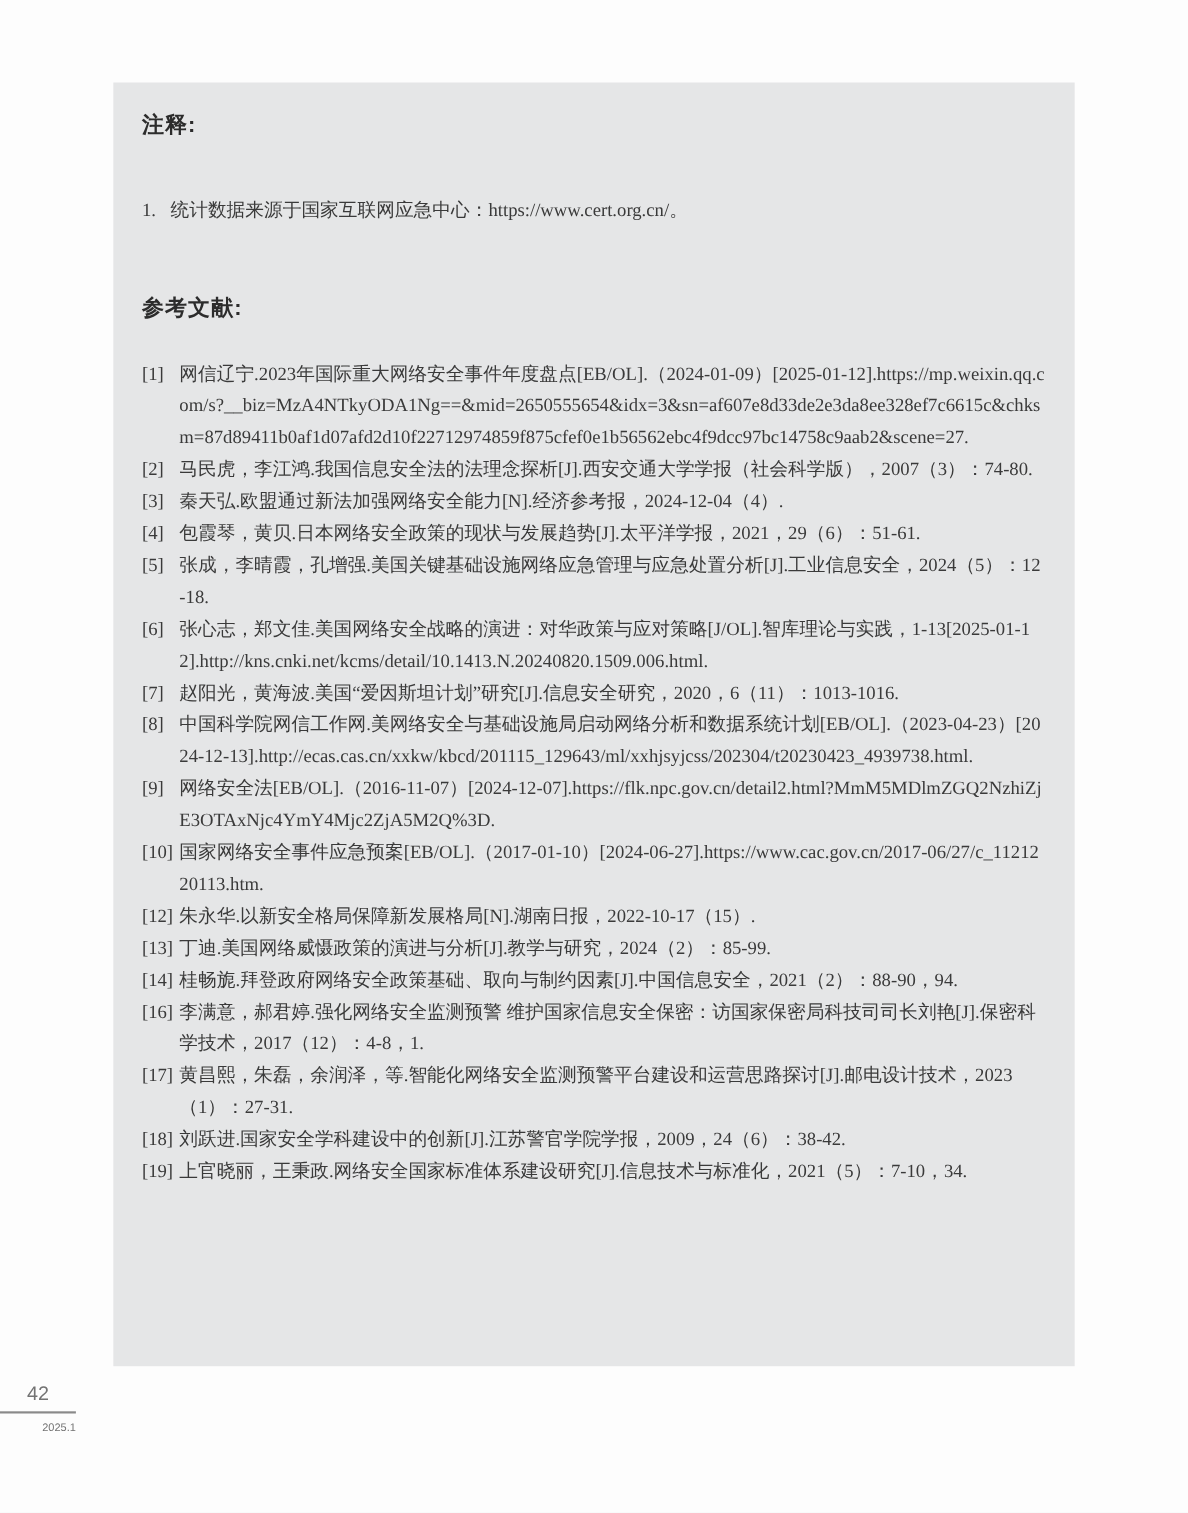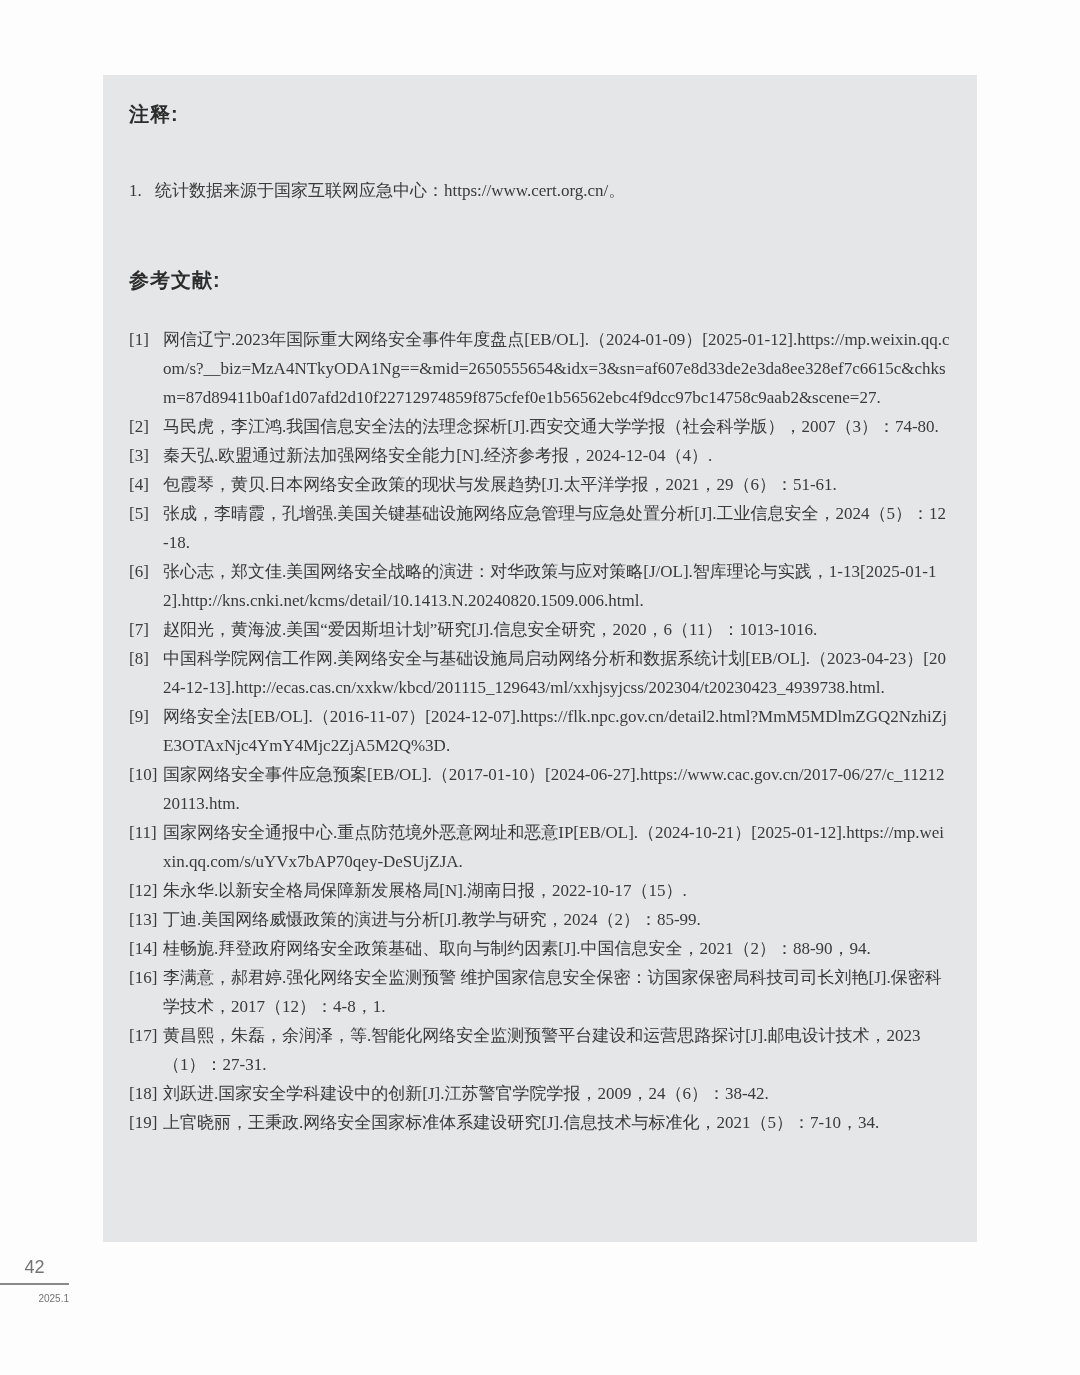--- a/index.html
+++ b/index.html
@@ -123,21 +123,20 @@
         <div class="ref-item"><span class="ref-label">[6]</span><span>张心志，郑文佳.美国网络安全战略的演进：对华政策与应对策略[J/OL].智库理论与实践，1-13[2025-01-12].http://kns.cnki.net/kcms/detail/10.1413.N.20240820.1509.006.html.</span></div>
 
         <div class="ref-item"><span class="ref-label">[7]</span><span>赵阳光，黄海波.美国“爱因斯坦计划”研究[J].信息安全研究，2020，6（11）：1013-1016.</span></div>
 
         <div class="ref-item"><span class="ref-label">[8]</span><span>中国科学院网信工作网.美网络安全与基础设施局启动网络分析和数据系统计划[EB/OL].（2023-04-23）[2024-12-13].http://ecas.cas.cn/xxkw/kbcd/201115_129643/ml/xxhjsyjcss/202304/t20230423_4939738.html.</span></div>
 
         <div class="ref-item"><span class="ref-label">[9]</span><span>网络安全法[EB/OL].（2016-11-07）[2024-12-07].https://flk.npc.gov.cn/detail2.html?MmM5MDlmZGQ2NzhiZjE3OTAxNjc4YmY4Mjc2ZjA5M2Q%3D.</span></div>
 
         <div class="ref-item"><span class="ref-label">[10]</span><span>国家网络安全事件应急预案[EB/OL].（2017-01-10）[2024-06-27].https://www.cac.gov.cn/2017-06/27/c_1121220113.htm.</span></div>
 
-        <div class="ref-item"><span class="ref-label">[11]</span><span>国家网络安全通报中心.重点防范境外恶意网址和恶意IP[EB/OL].（2024-10-21）[2025-01-12].https://mp.weixin.qq.com/s/uYVx7bAP70qey-DeSUjZJA.</span></div>
 
         <div class="ref-item"><span class="ref-label">[12]</span><span>朱永华.以新安全格局保障新发展格局[N].湖南日报，2022-10-17（15）.</span></div>
 
         <div class="ref-item"><span class="ref-label">[13]</span><span>丁迪.美国网络威慑政策的演进与分析[J].教学与研究，2024（2）：85-99.</span></div>
 
         <div class="ref-item"><span class="ref-label">[14]</span><span>桂畅旎.拜登政府网络安全政策基础、取向与制约因素[J].中国信息安全，2021（2）：88-90，94.</span></div>
 
 
         <div class="ref-item"><span class="ref-label">[16]</span><span>李满意，郝君婷.强化网络安全监测预警 维护国家信息安全保密：访国家保密局科技司司长刘艳[J].保密科学技术，2017（12）：4-8，1.</span></div>
 

